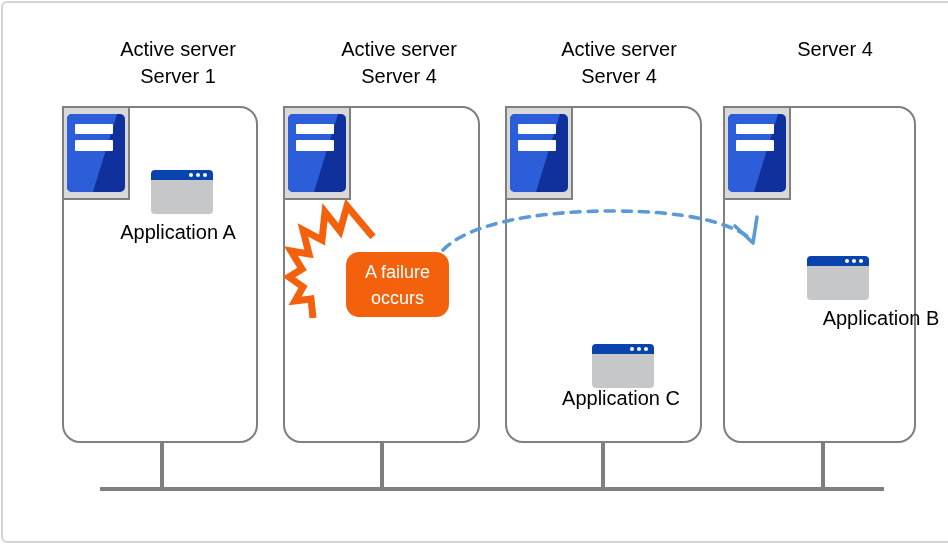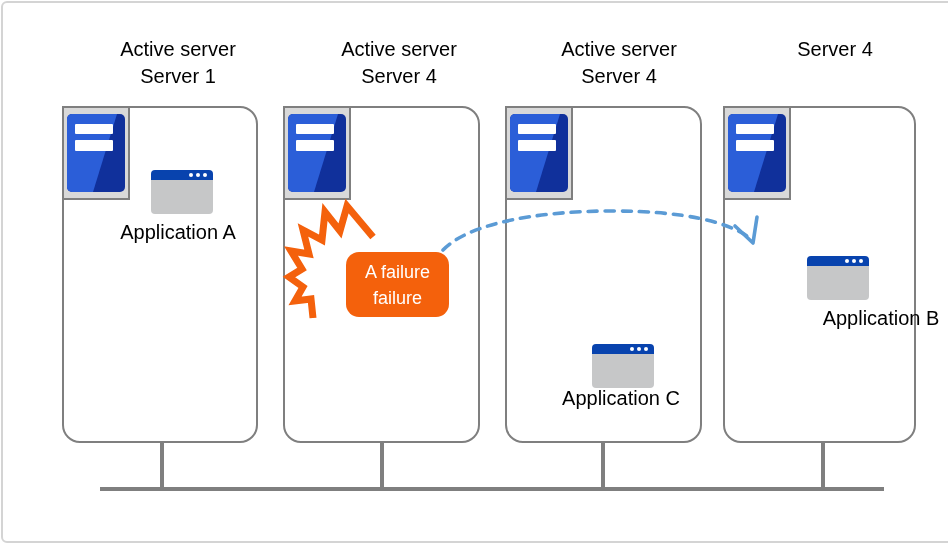--- a/index.html
+++ b/index.html
@@ -158,21 +158,21 @@
   <div class="app-label" style="left:771px; top:307px;">Application B</div>
 
   <svg class="overlay" width="948" height="544" viewBox="0 0 948 544">
     <polyline points="373,237 347,206 340,231 325,212 322,240 303,230 309,254 291,251 302,269 289,277 303,287 295,301 311,299 313,318" fill="none" stroke="#f4610c" stroke-width="7" stroke-linejoin="miter"></polyline>
     <path d="M 443 250 C 468 224, 535 211, 612 211 C 685 211, 728 222, 750 238" fill="none" stroke="#5b9bd5" stroke-width="3.6" stroke-linecap="round" stroke-dasharray="9 8"></path>
     <path d="M 735 226 L 753 243 L 757 217" fill="none" stroke="#5b9bd5" stroke-width="3.6" stroke-linejoin="round" stroke-linecap="round"></path>
   </svg>
 
   <div class="failure-box">
     <span>A failure</span>
-    <span>failure</span>
+    <span>occurs</span>
   </div>
 
   <div class="connector c1"></div>
   <div class="connector c2"></div>
   <div class="connector c3"></div>
   <div class="connector c4"></div>
   <div class="bus"></div>
 </div>
 
 </body></html>

